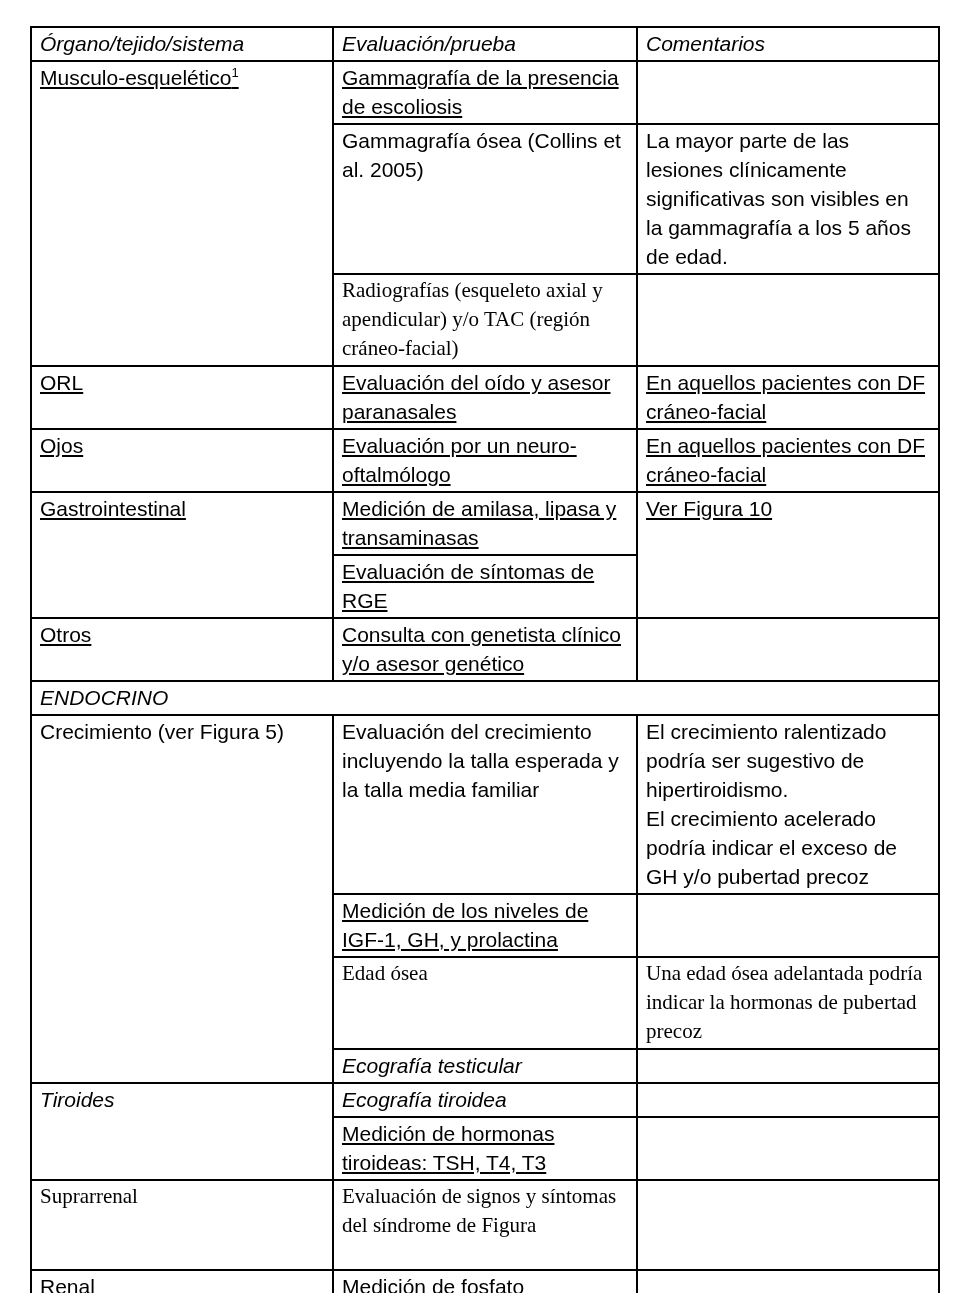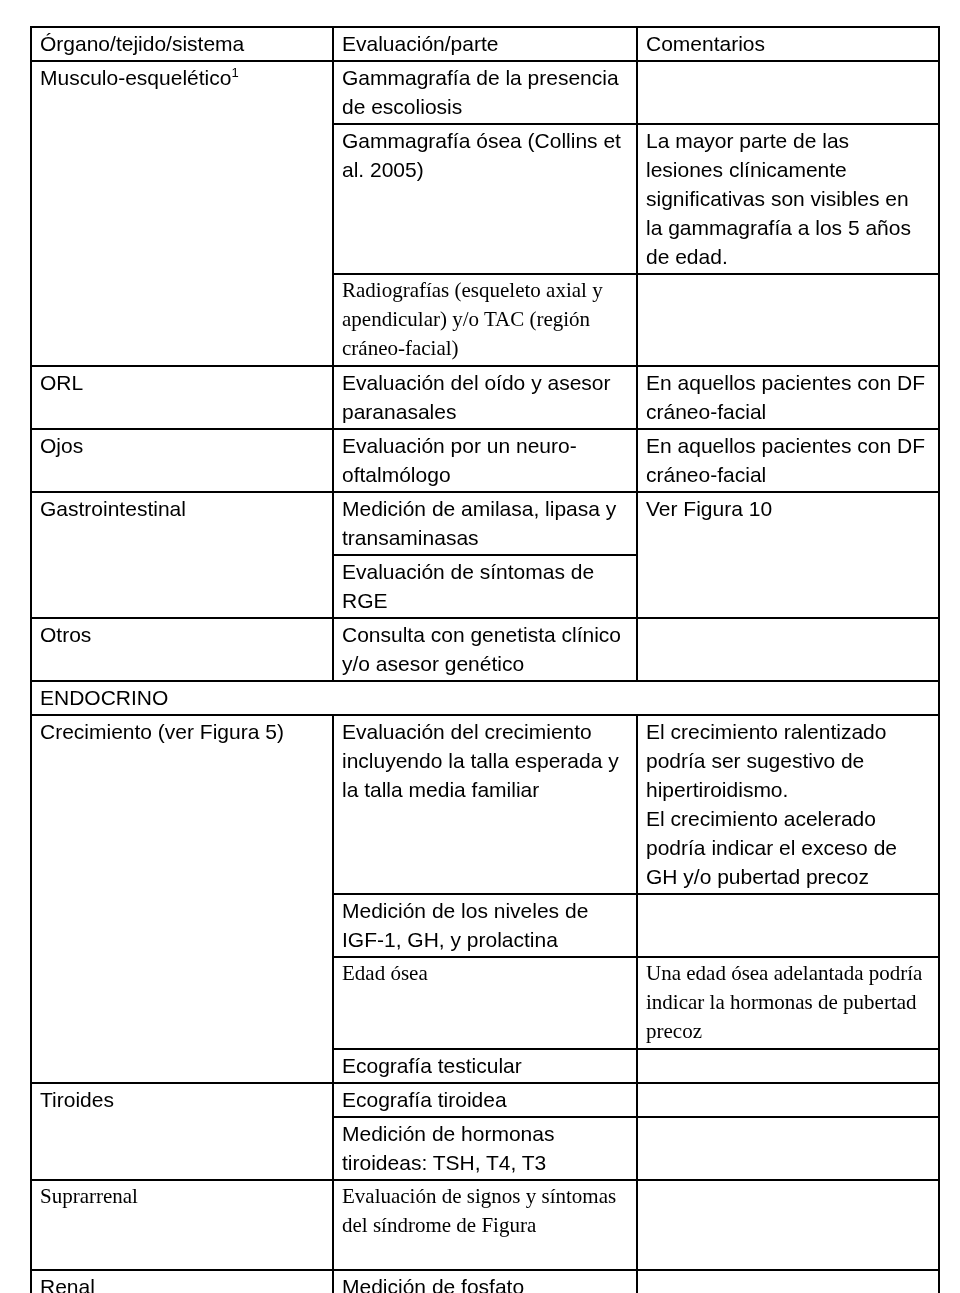--- a/index.html
+++ b/index.html
@@ -28,40 +28,40 @@
     white-space: pre-line;
     overflow: hidden;
     word-wrap: break-word;
   }
   td.vmid { vertical-align: middle; }
   sup {
     font-size: 13px;
     line-height: 0;
     vertical-align: super;
   }
-  tr.rh30  { height: 30px; }
-  tr.rh60  { height: 60px; }
+  tr.rh30  { height: 30px; font-style: italic; }
+  tr.rh60  { height: 60px; text-decoration: underline; }
   tr.rh90  { height: 90px; font-family: Liberation Serif, serif; }
   tr.rh145 { height: 145px; }
   tr.rh180 { height: 136px; }
 </style>
 </head>
 <body>
 
 <table class="doc-table">
   <colgroup>
     <col style="width:302px">
     <col style="width:304px">
     <col style="width:302px">
   </colgroup>
   <tbody>
 
     <tr class="rh30">
       <td>Órgano/tejido/sistema</td>
-      <td>Evaluación/parte</td>
+      <td>Evaluación/prueba</td>
       <td>Comentarios</td>
     </tr>
 
     <tr class="rh60">
       <td rowspan="3" class="vmid"><span>Musculo-esquelético</span><sup>1</sup></td>
       <td>Gammagrafía de la presencia de escoliosis</td>
       <td></td>
     </tr>
     <tr class="rh145">
       <td>Gammagrafía ósea (Collins et al. 2005)</td>

